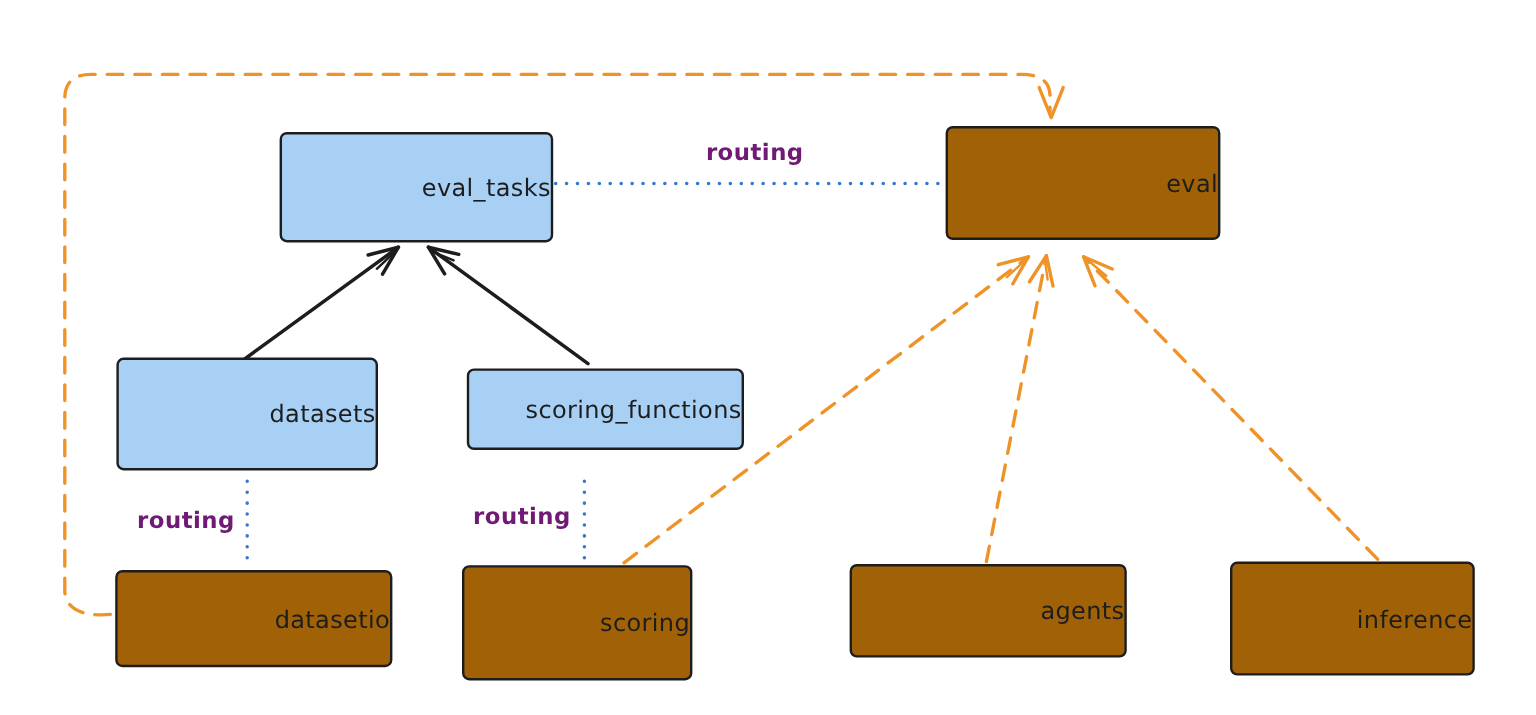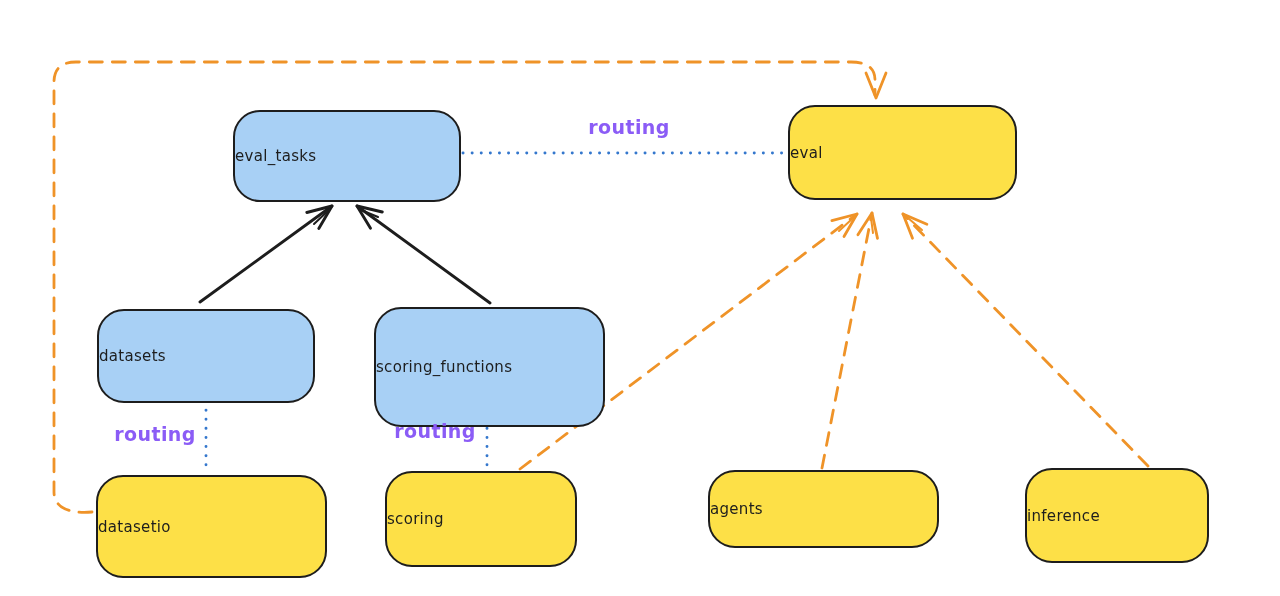--- a/index.html
+++ b/index.html
@@ -13,33 +13,33 @@
   }
   .edges-svg {
     position: absolute;
     left: 0; top: 0;
     width: 1280px; height: 596px;
   }
   .node {
     position: absolute;
     box-sizing: border-box;
     border: 2.6px solid #1d1d1d;
-    border-radius: 27px;
+    border-radius: 6px;
     display: flex;
     align-items: center;
-    justify-content: flex-start;
+    justify-content: flex-end;
     color: #1d1d1d;
-    font-size: 15px;
+    font-size: 20px;
     letter-spacing: 0.3px;
   }
   .node.blue  { background: #a8d0f5; }
-  .node.green { background: #fde047; }
+  .node.green { background: #a16207; }
   .edge-label {
     position: absolute;
-    color: #8b5cf6;
+    color: #701a75;
     font-size: 19px;
     font-weight: 600;
     text-align: center;
     letter-spacing: 0.4px;
   }
 </style>
 </head>
 <body>
 
 <div class="canvas">
@@ -95,41 +95,41 @@
   </svg>
 
   <div class="node blue" style="left:233px; top:110px; width:228px; height:92px">
     <span>eval_tasks</span>
   </div>
 
   <div class="node green" style="left:788px; top:105px; width:229px; height:95px">
     <span>eval</span>
   </div>
 
-  <div class="node blue" style="left:97px; top:309px; width:218px; height:94px">
+  <div class="node blue" style="left:97px; top:298px; width:218px; height:94px">
     <span>datasets</span>
   </div>
 
-  <div class="node blue" style="left:374px; top:307px; width:231px; height:120px">
+  <div class="node blue" style="left:389px; top:307px; width:231px; height:68px">
     <span>scoring_functions</span>
   </div>
 
-  <div class="node green" style="left:96px; top:475px; width:231px; height:103px">
+  <div class="node green" style="left:96px; top:475px; width:231px; height:81px">
     <span>datasetio</span>
   </div>
 
   <div class="node green" style="left:385px; top:471px; width:192px; height:96px">
     <span>scoring</span>
   </div>
 
   <div class="node green" style="left:708px; top:470px; width:231px; height:78px">
     <span>agents</span>
   </div>
 
-  <div class="node green" style="left:1025px; top:468px; width:184px; height:95px">
+  <div class="node green" style="left:1025px; top:468px; width:204px; height:95px">
     <span>inference</span>
   </div>
 
   <div class="edge-label" style="left:569px; top:116px; width:120px">routing</div>
 
   <div class="edge-label" style="left:95px; top:423px; width:120px">routing</div>
 
   <div class="edge-label" style="left:375px; top:420px; width:120px">routing</div>
 
 </div>

